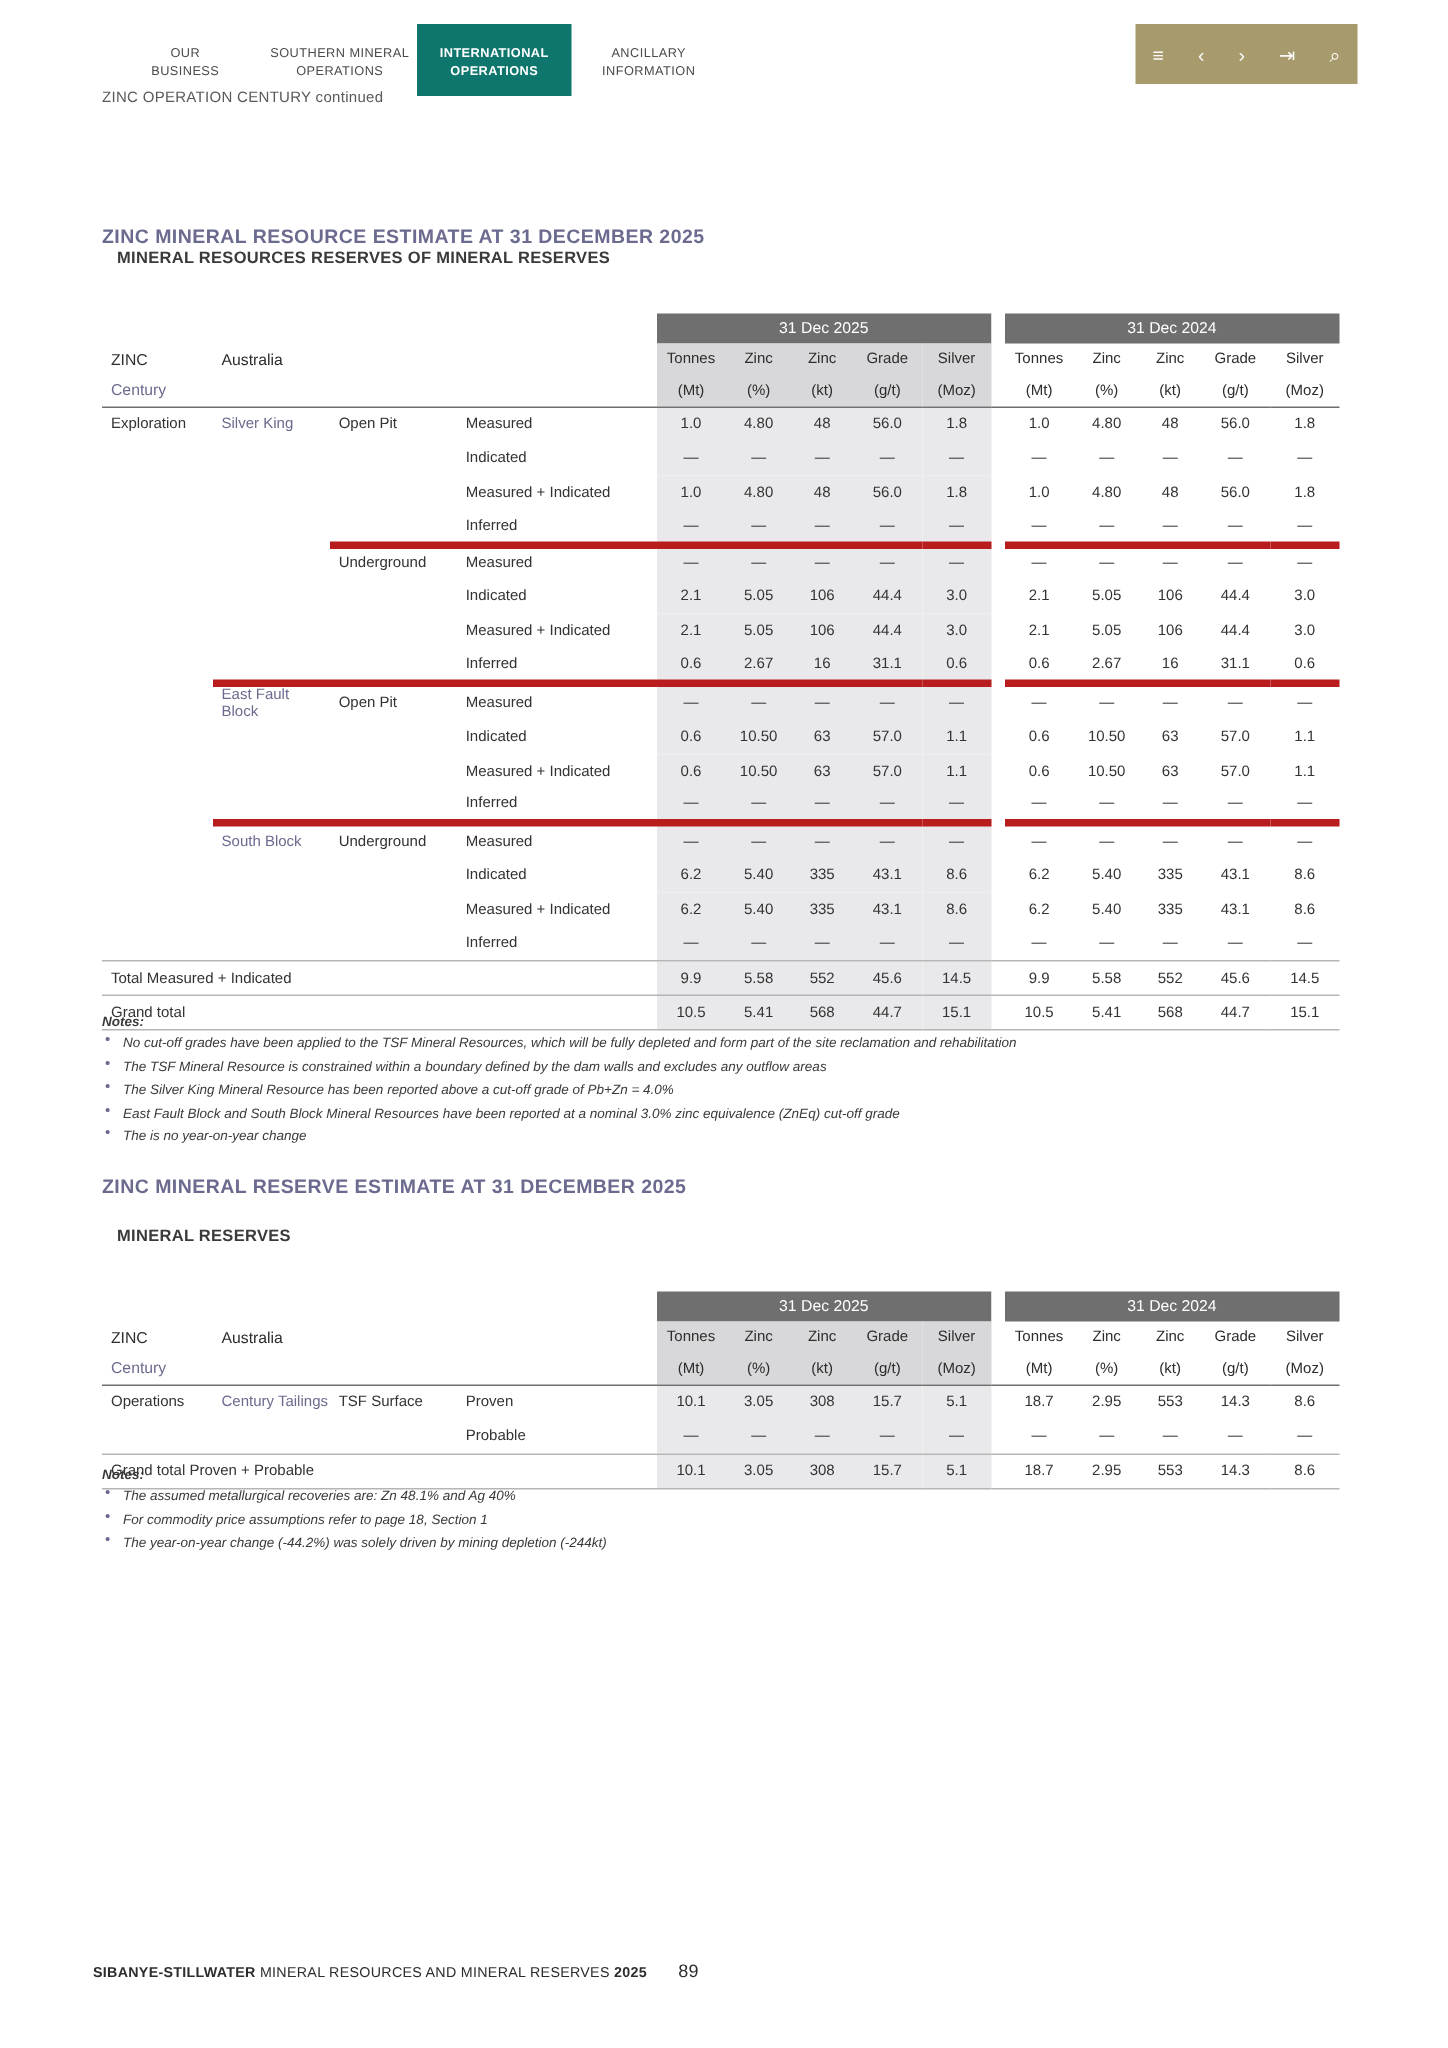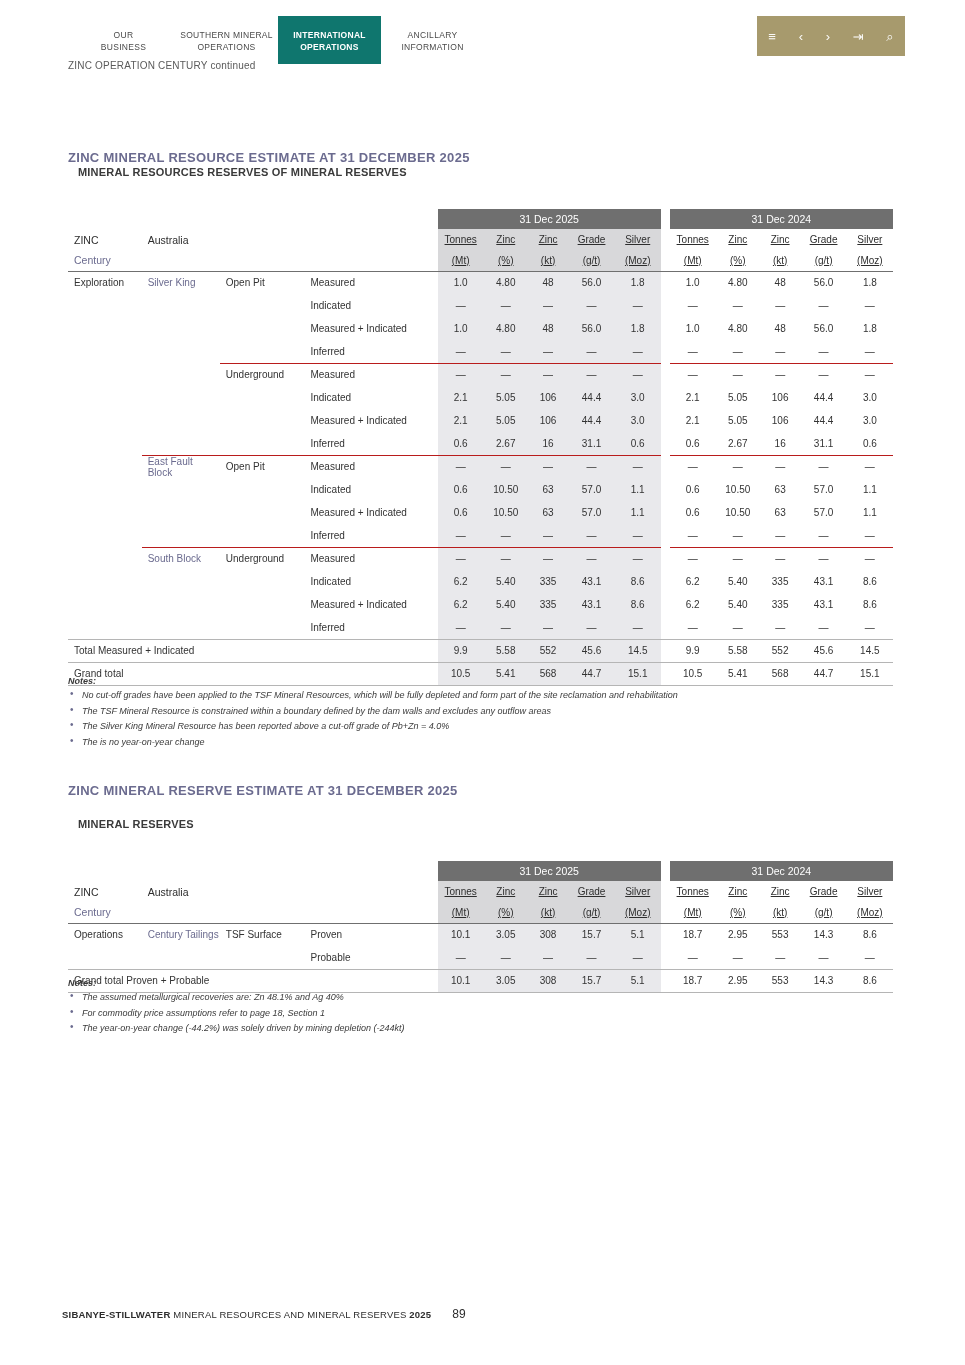--- a/index.html
+++ b/index.html
@@ -116,21 +116,20 @@
     height: 20px;
   }
   .hdr-gap { background: #ffffff; }
 
   .colhdr {
     font-weight: bold;
     font-size: 10px;
     text-align: center;
     height: 21px;
     color: #2d2d2d;
-    text-decoration: underline;
   }
   .colhdr.shade { background: #d8d8da; }
   .labhdr {
     font-weight: bold;
     font-size: 10.5px;
     text-align: left;
     color: #2d2d2d;
     padding-left: 6px !important;
   }
   .labhdr.purple { color: #6b6b8f; }
@@ -139,21 +138,21 @@
   .num.shade { background: #e9e9ec; }
   .bold { font-weight: bold; }
   .lbl { padding-left: 6px !important; text-align: left; }
   .purple { color: #6b6b8f; font-weight: bold; }
 
   .row { height: 23px; }
   .btop { border-top: 1px solid #b5b5b5; }
   .bbot { border-bottom: 1px solid #b5b5b5; }
   .bbot-dark { border-bottom: 1px solid #6f6f6f; }
 
-  .grp-line { border-top: 1px solid #b91c1c; }
+  .grp-line { border-top: 5px solid #b91c1c; }
 
   
   .notes {
     position: absolute;
     left: 68px;
     font-size: 9px;
     color: #3a3a3a;
     font-style: italic;
   }
   .notes .nt-title {
@@ -595,20 +594,21 @@
   </tr>
 </tbody>
   </table>
 
 <div class="notes" style="top:676px; width:830px;">
   <div class="nt-title">Notes:</div>
   <ul>
     <li>No cut-off grades have been applied to the TSF Mineral Resources, which will be fully depleted and form part of the site reclamation and  rehabilitation</li>
     <li>The TSF Mineral Resource is constrained within a boundary defined by the dam walls and excludes any outflow areas</li>
     <li>The Silver King Mineral Resource has been reported above a cut-off grade of Pb+Zn = 4.0%</li>
+    <li>East Fault Block and South Block Mineral Resources have been reported at a nominal 3.0% zinc equivalence (ZnEq) cut-off grade</li>
     <li>The is no year-on-year change</li>
   </ul>
 </div>
 
 <div class="section-title" style="top:783px;">ZINC MINERAL RESERVE ESTIMATE AT 31 DECEMBER 2025</div>
 <div class="sub-title" style="top:818px;">MINERAL RESERVES</div>
 
 <table class="mr" style="top:836px; left:68px; width:825px;">
   <colgroup>
     <col style="width:67px">

